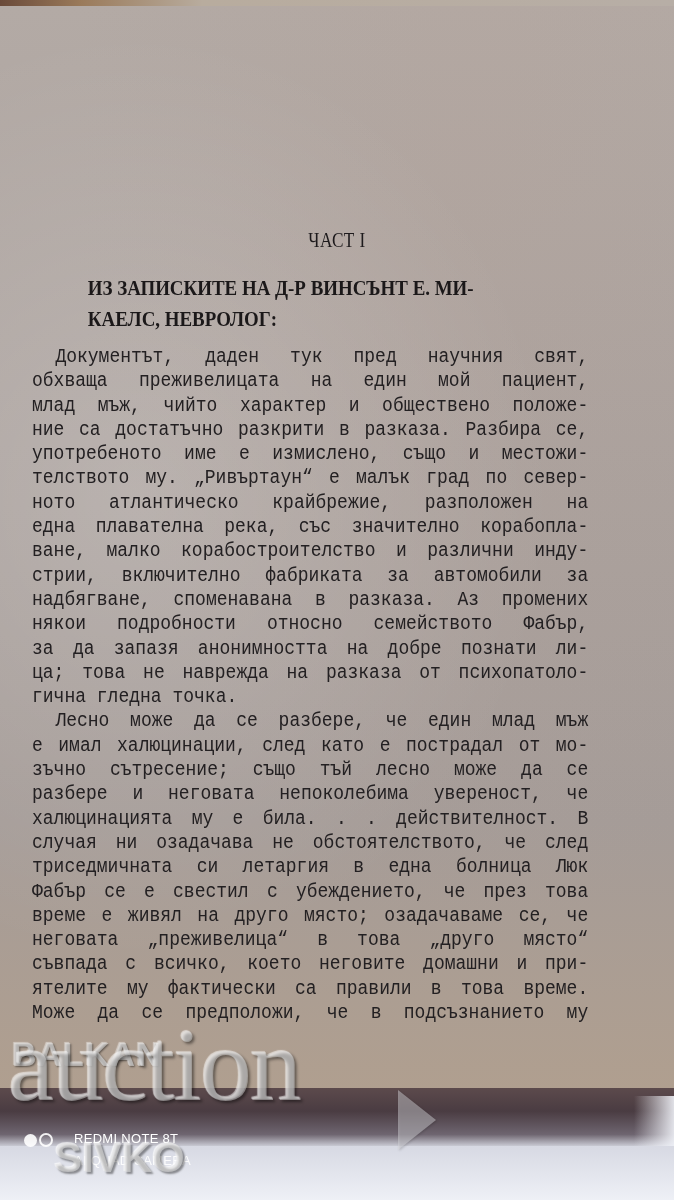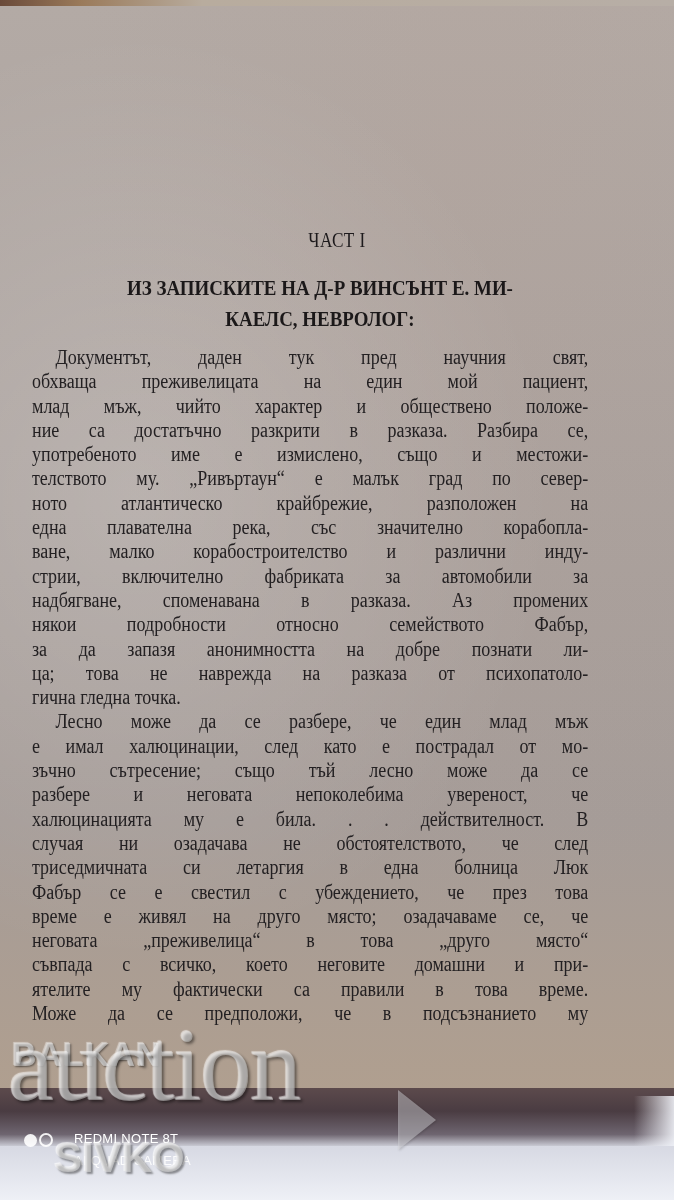--- a/index.html
+++ b/index.html
@@ -31,27 +31,27 @@
     position: absolute; left: 0; top: 1146px; width: 674px; height: 54px;
     background: linear-gradient(180deg, #d7d9e3 0%, #eef0f6 100%);
   }
   .heading-part {
     position: absolute; left: 0; width: 674px; top: 228px;
     text-align: center; font-size: 21px; letter-spacing: 0.5px; color: #1d1a1c;
     font-family: "Liberation Serif", serif; transform: scaleX(0.82);
   }
   .heading-title {
     position: absolute; left: 50px; width: 540px; top: 272px;
-    text-align: center; font-size: 22px; font-weight: bold; line-height: 31px;
+    font-size: 22px; font-weight: bold; line-height: 31px;
     color: #1b1819; font-family: "Liberation Serif", serif;
   }
   .heading-title span { display: block; transform: scaleX(0.86); white-space: nowrap; }
   .body-text {
     position: absolute; left: 32px; top: 345px; width: 556px;
-    color: #232022; font-size: 20px; line-height: 24.3px;
+    color: #232022; font-size: 20px; line-height: 24.3px; font-family: Liberation Mono, monospace;
   }
   .line {
     display: block; white-space: nowrap; text-align: justify; text-align-last: justify;
     transform-origin: left center; transform: scaleX(0.9); width: 618px;
   }
   .line.last { text-align-last: left; }
   .line.indent { padding-left: 26px; width: 592px; }
   .wm-balkan {
     position: absolute; left: 12px; top: 1003px;
     font-family: "Liberation Sans", sans-serif; font-weight: bold; font-size: 34px;

